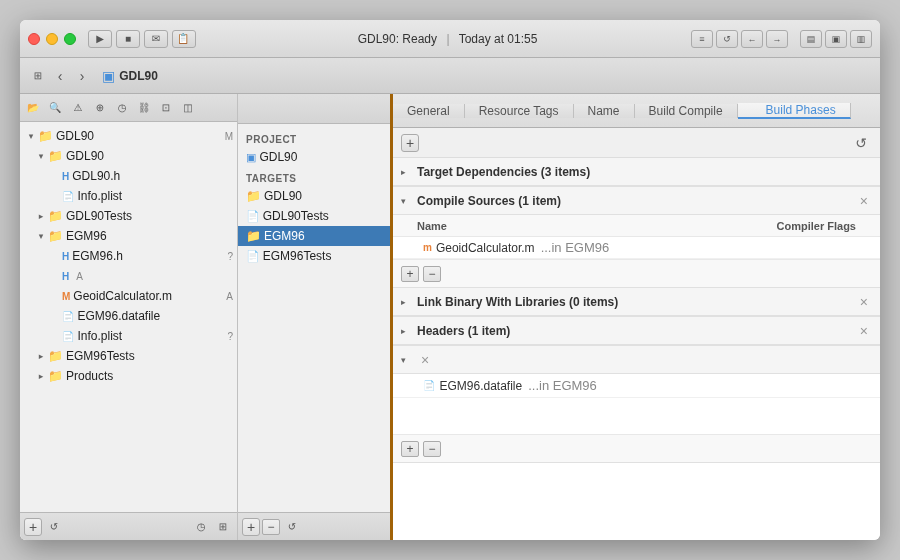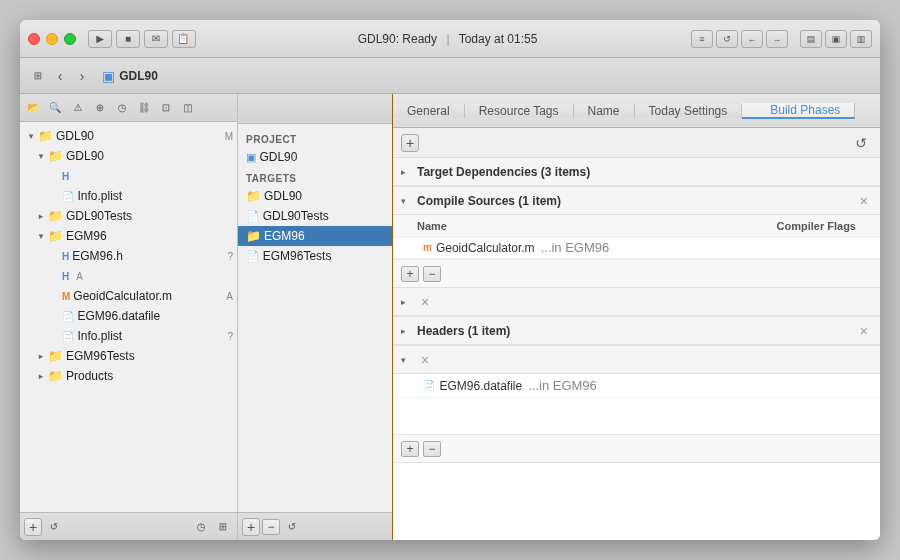--- a/index.html
+++ b/index.html
@@ -484,20 +484,21 @@
           <span class="tree-indent" style="width:14px"></span>
           <span class="tree-arrow">▾</span>
           <span class="item-icon folder-yellow">📁</span>
           <span class="item-label">GDL90</span>
         </div>
 
         <div class="tree-item">
           <span class="tree-indent" style="width:28px"></span>
           <span class="tree-arrow"></span>
           <span class="item-icon file-h" style="font-size:10px;font-weight:700;">H</span>
+          <span class="item-label">GDL90.h</span>
         </div>
 
         <div class="tree-item">
           <span class="tree-indent" style="width:28px"></span>
           <span class="tree-arrow"></span>
           <span class="item-icon file-plist" style="font-size:10px;">📄</span>
           <span class="item-label">Info.plist</span>
         </div>
 
         <div class="tree-item">
@@ -570,21 +571,21 @@
         <div class="add-btn">+</div>
         <div class="sidebar-icon-btn">↺</div>
         <div style="flex:1"></div>
         <div class="sidebar-icon-btn">◷</div>
         <div class="sidebar-icon-btn">⊞</div>
       </div>
     </div>
 
     <div style="display:flex;flex-direction:row;flex:1;overflow:hidden;">
 
-      <div style="width:155px;background:#f0f0f0;border-right:1px solid #a16207;display:flex;flex-direction:column;flex-shrink:0;justify-content:space-between;">
+      <div style="width:155px;background:#f0f0f0;border-right:3px solid #a16207;display:flex;flex-direction:column;flex-shrink:0;justify-content:space-between;">
         <div style="height:30px;background:linear-gradient(to bottom,#e0e0e0,#d4d4d4);border-bottom:1px solid #b8b8b8;display:flex;align-items:center;padding:0 8px;">
           
         </div>
         <div style="padding:4px 0;">
           <div class="section-header">PROJECT</div>
           <div class="tree-item" style="padding-left:8px;">
             <span class="item-icon folder-blue" style="font-size:11px;">▣</span>
             <span class="item-label">GDL90</span>
           </div>
           <div class="section-header">TARGETS</div>
@@ -619,21 +620,21 @@
           <div class="tab">
               <span>General</span>
             </div>
           <div class="tab">
               <span>Resource Tags</span>
             </div>
           <div class="tab">
               <span>Name</span>
             </div>
           <div class="tab">
-              <span>Today Settings</span>
+              <span>Build Compile</span>
             </div>
           <div class="tab active">
               <span>Build Phases</span>
             </div>
         </div>
 
         <div class="build-content">
 
           <div class="build-toolbar">
             <div class="add-btn">+</div>
@@ -666,20 +667,21 @@
               <div class="phase-footer">
                 <div class="small-btn">+</div>
                 <div class="small-btn">−</div>
               </div>
             </div>
           </div>
 
           <div class="phase-section">
             <div class="phase-header">
               <span class="phase-arrow">▸</span>
+              <span class="phase-title">Link Binary With Libraries (0 items)</span>
               <span class="phase-close">×</span>
             </div>
           </div>
 
           <div class="phase-section">
             <div class="phase-header">
               <span class="phase-arrow">▸</span>
               <span class="phase-title">Headers (1 item)</span>
               <span class="phase-close">×</span>
             </div>

